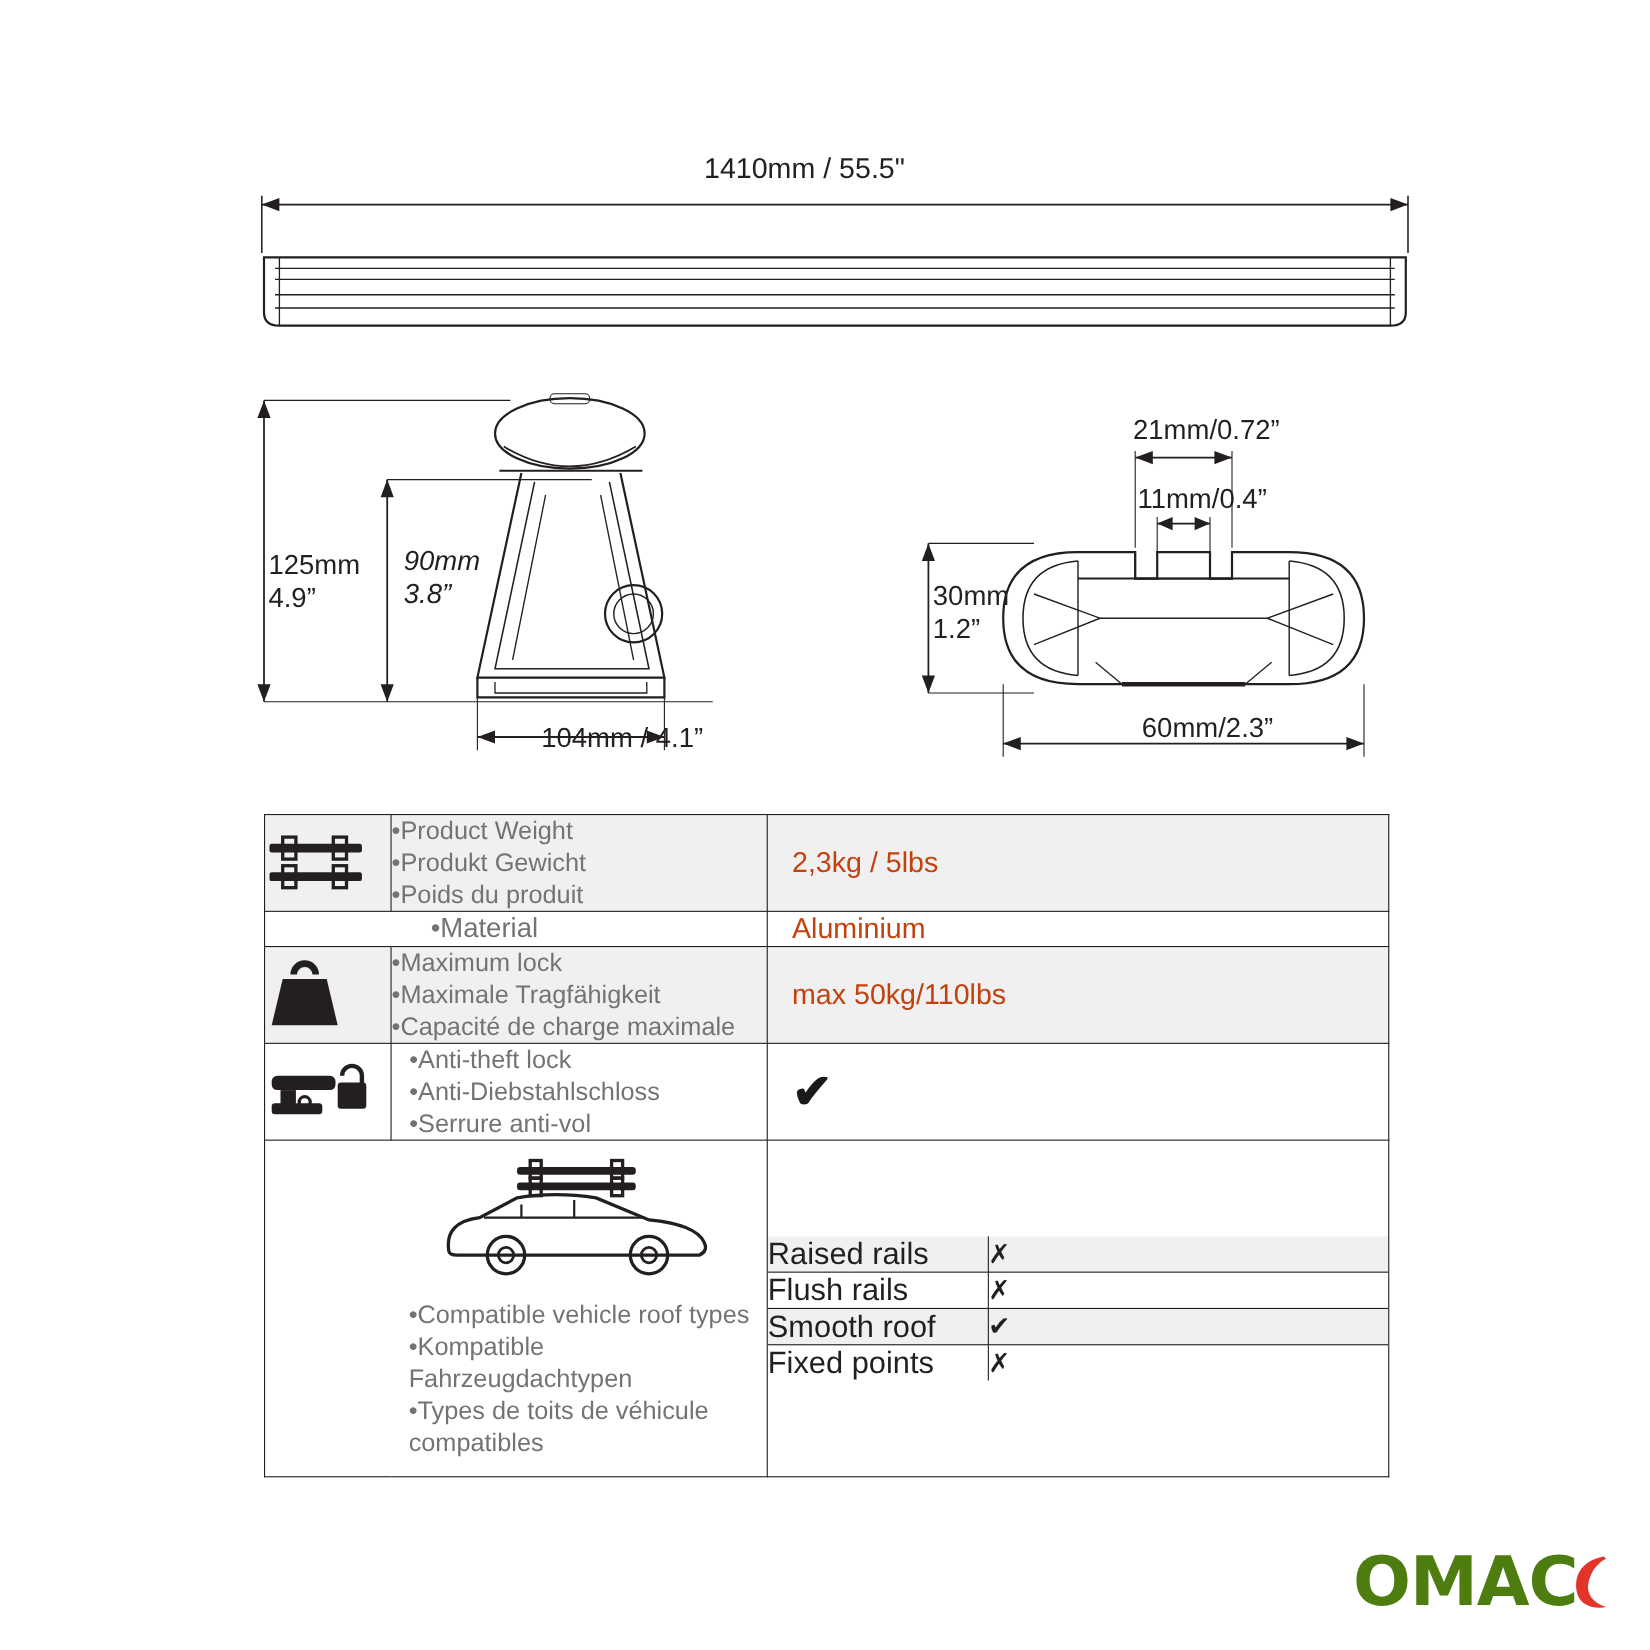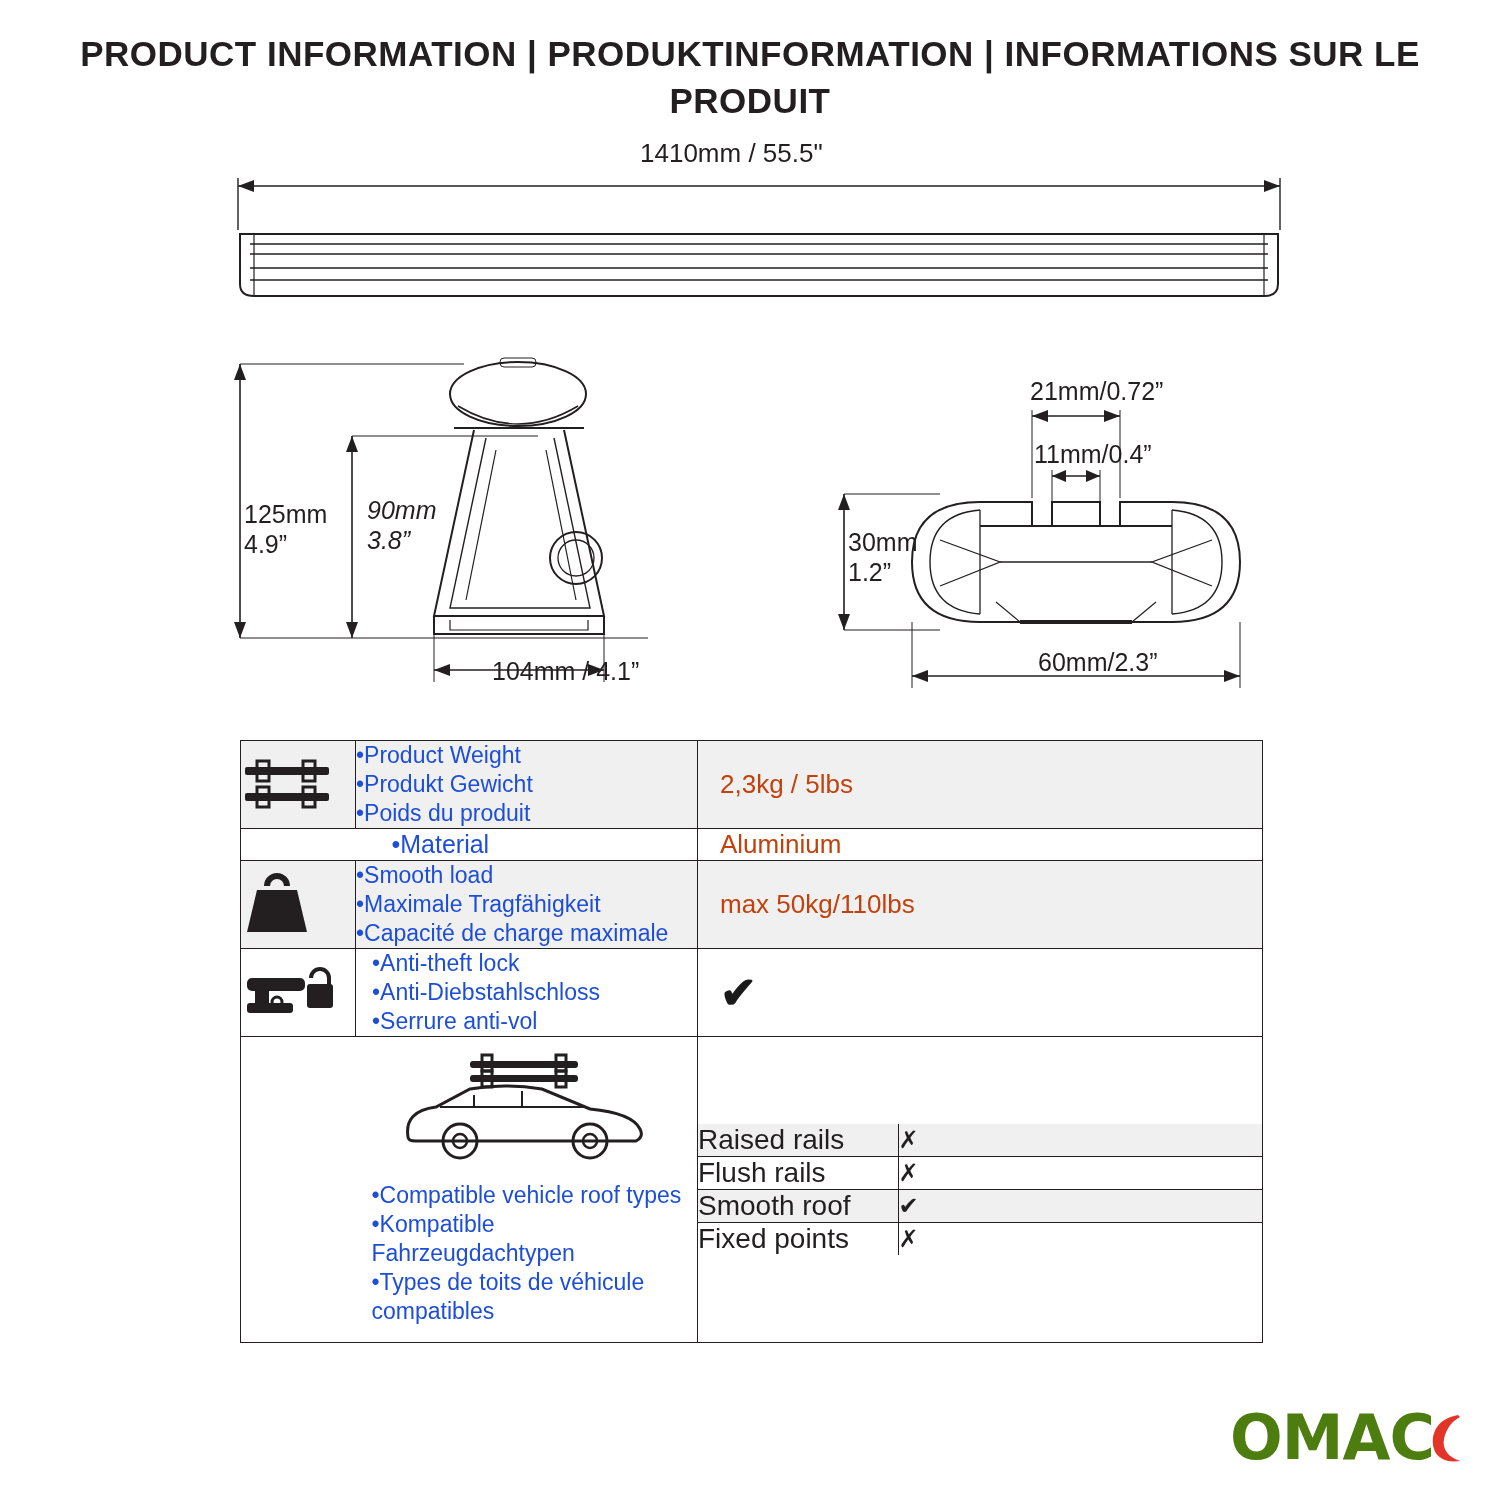--- a/index.html
+++ b/index.html
@@ -57,21 +57,21 @@
   }
   .spec-table td {
     border: 1.6px solid #231f20;
     padding: 0;
     vertical-align: middle;
   }
   .cell-pad { padding: 10px 14px; }
   .labels {
     font-size: 23px;
     line-height: 1.26;
-    color: #1d4ed8;
+    color: #737373;
   }
   .value {
     font-size: 26px;
     color: #c2410c;
     padding-left: 22px;
   }
   .shade { background: #f0f0f0; }
   .icon-cell {
     width: 110px;
     text-align: center;
@@ -129,21 +129,20 @@
     width: 34px;
     height: 54px;
     margin-left: -6px;
   }
 </style>
 </head>
 <body>
 
 <div class="page">
 
-  <div class="title">PRODUCT INFORMATION | PRODUKTINFORMATION | INFORMATIONS SUR LE PRODUIT</div>
 
   <div class="dim-text" style="left:640px; top:138px; font-size:26px;">1410mm / 55.5"</div>
 
   <svg width="1120" height="165" style="position:absolute; left:228px; top:168px;">
 
     <line class="ln" x1="10" y1="18" x2="1052" y2="18" stroke-width="1.6"></line>
     <polygon points="10,18 26,12 26,24" fill="#231f20"></polygon>
     <polygon points="1052,18 1036,12 1036,24" fill="#231f20"></polygon>
 
     <line class="ln" x1="10" y1="10" x2="10" y2="62" stroke-width="1.4"></line>
@@ -301,21 +300,21 @@
 
       <tr>
         <td class="icon-cell shade">
           <svg width="72" height="70">
             <path d="M26,16 a10,10 0 0 1 20,0" fill="none" stroke="#231f20" stroke-width="6"></path>
             <path d="M16,20 L56,20 L66,62 L6,62 Z" fill="#231f20"></path>
           </svg>
         </td>
         <td class="shade cell-pad">
           <div class="labels">
-            <div>•Smooth load</div>
+            <div>•Maximum lock</div>
             <div>•Maximale Tragfähigkeit</div>
             <div>•Capacité de charge maximale</div>
           </div>
         </td>
         <td class="shade">
           <div class="value">max 50kg/110lbs</div>
         </td>
       </tr>
 
       <tr>

